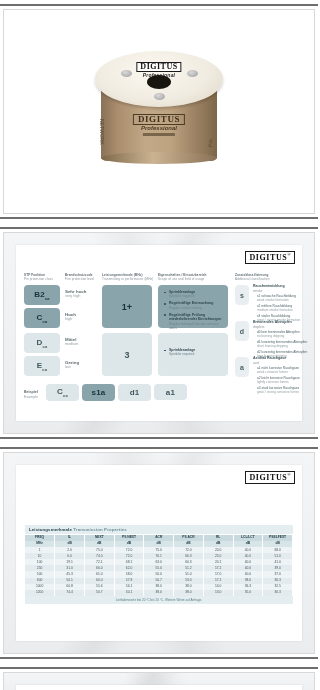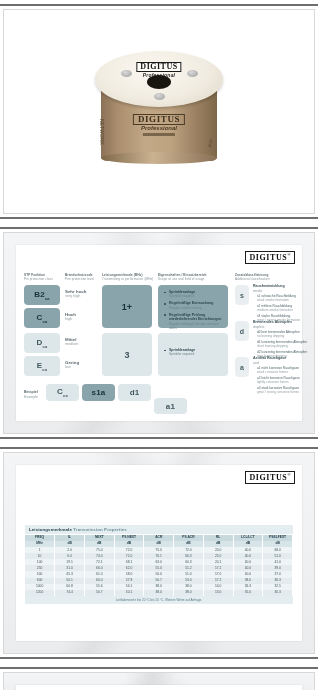--- a/index.html
+++ b/index.html
@@ -342,21 +342,21 @@
           </div>
           <div class="pill light" style="left:22px;top:111px;width:33px;height:17px;">
             <span class="pill-label"><span>C</span><sub>ca</sub></span>
           </div>
           <div class="pill dark" style="left:58px;top:111px;width:33px;height:17px;">
             <span class="pill-label">s1a</span>
           </div>
           <div class="pill light" style="left:94px;top:111px;width:33px;height:17px;">
             <span class="pill-label">d1</span>
           </div>
-          <div class="pill light" style="left:130px;top:111px;width:33px;height:16px;margin-top:14px;">
+          <div class="pill light" style="left:130px;top:111px;width:33px;height:16px;">
             <span class="pill-label">a1</span>
           </div>
 
         </div>
       </div>
     </div>
   </div>
 
   <div class="panel" id="panel-table">
     <div class="panel-inner">

